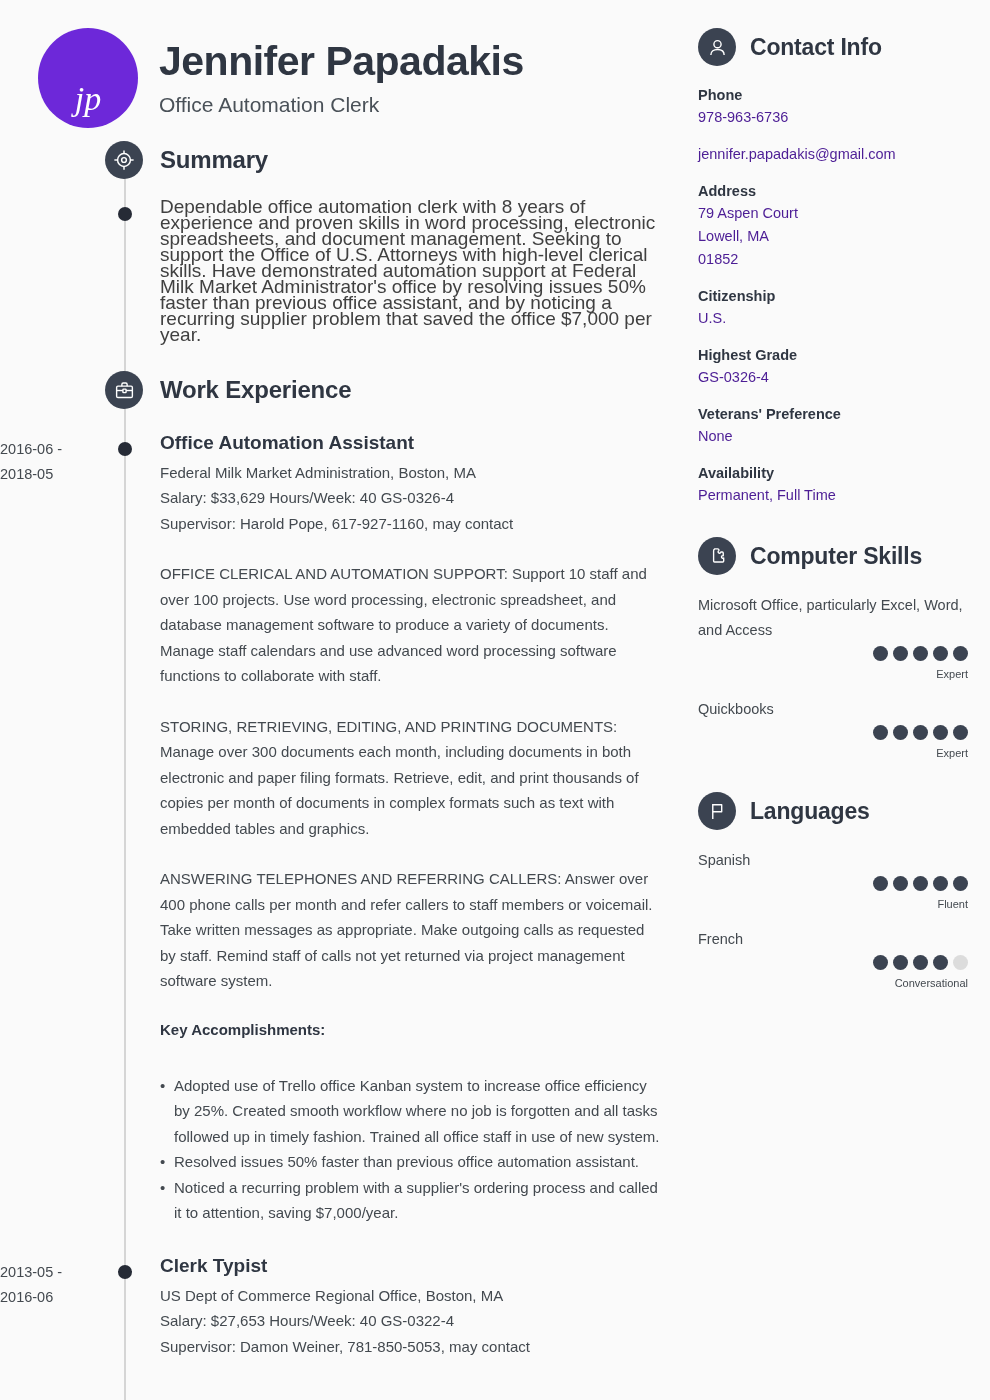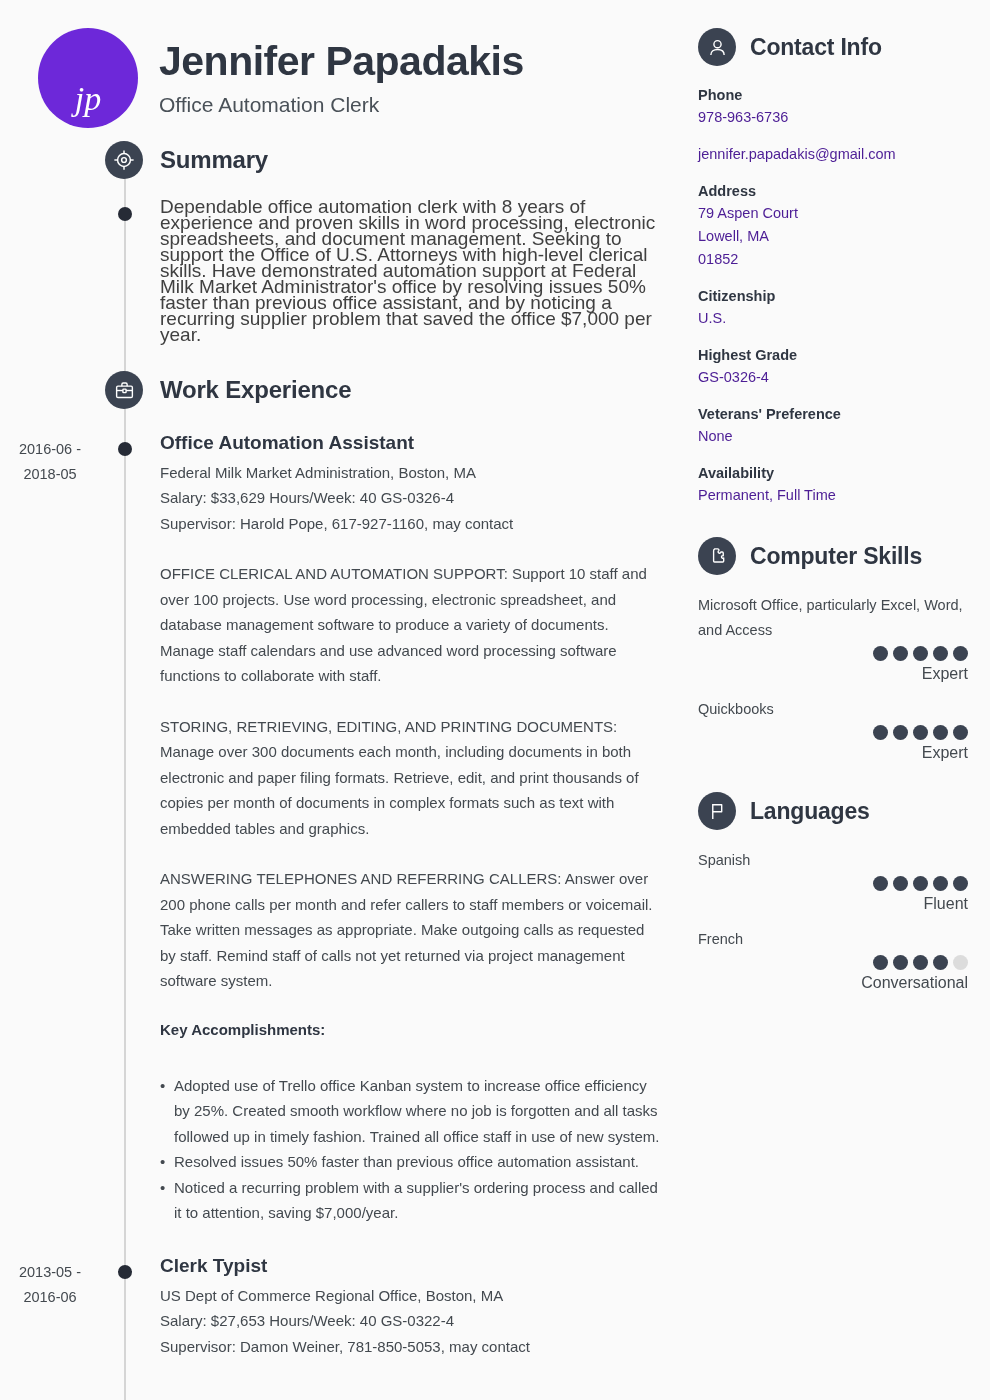--- a/index.html
+++ b/index.html
@@ -133,21 +133,21 @@
   
   .job {
     position: relative;
     margin-top: 22px;
   }
   .job-dates {
     position: absolute;
     left: 0;
     top: 5px;
     width: 100px;
-    text-align: center;
+    text-align: left;
     font-size: 14.5px;
     line-height: 25px;
     color: #43494f;
   }
   .job-content {
     margin-left: 160px;
     width: 500px;
   }
   .job-role {
     font-size: 19px;
@@ -247,21 +247,21 @@
   }
   .dot {
     width: 15px;
     height: 15px;
     border-radius: 50%;
     background: #3b4351;
   }
   .dot.off { background: #dcdcdc; }
   .rating-label {
     text-align: right;
-    font-size: 16px;
+    font-size: 11px;
     color: #43494f;
     line-height: 22px;
     margin-top: 2px;
   }
   .skill-group { margin-bottom: 12px; }
 </style>
 </head>
 <body>
 
 <div class="page">
@@ -317,21 +317,21 @@
       </div>
       <div class="job-content">
         <div class="job-role">Office Automation Assistant</div>
         <div class="job-meta">
           <div>Federal Milk Market Administration, Boston, MA</div>
           <div>Salary: $33,629  Hours/Week: 40  GS-0326-4</div>
           <div>Supervisor: Harold Pope, 617-927-1160, may contact</div>
         </div>
         <div class="job-para">OFFICE CLERICAL AND AUTOMATION SUPPORT: Support 10 staff and over 100 projects. Use word processing, electronic spreadsheet, and database management software to produce a variety of documents. Manage staff calendars and use advanced word processing software functions to collaborate with staff.</div>
         <div class="job-para">STORING, RETRIEVING, EDITING, AND PRINTING DOCUMENTS: Manage over 300 documents each month, including documents in both electronic and paper filing formats. Retrieve, edit, and print thousands of copies per month of documents in complex formats such as text with embedded tables and graphics.</div>
-        <div class="job-para">ANSWERING TELEPHONES AND REFERRING CALLERS: Answer over 200 phone calls per month and refer callers to staff members or voicemail. Take written messages as appropriate. Make outgoing calls as requested by staff. Remind staff of calls not yet returned via project management software system.</div>
+        <div class="job-para">ANSWERING TELEPHONES AND REFERRING CALLERS: Answer over 400 phone calls per month and refer callers to staff members or voicemail. Take written messages as appropriate. Make outgoing calls as requested by staff. Remind staff of calls not yet returned via project management software system.</div>
         <div class="accomp-title">Key Accomplishments:</div>
         <ul class="accomp-list">
           <li>Adopted use of Trello office Kanban system to increase office efficiency by 25%. Created smooth workflow where no job is forgotten and all tasks followed up in timely fashion. Trained all office staff in use of new system.</li>
           <li>Resolved issues 50% faster than previous office automation assistant.</li>
           <li>Noticed a recurring problem with a supplier's ordering process and called it to attention, saving $7,000/year.</li>
         </ul>
       </div>
     </div>
 
     <div class="job" style="margin-top:29px">

